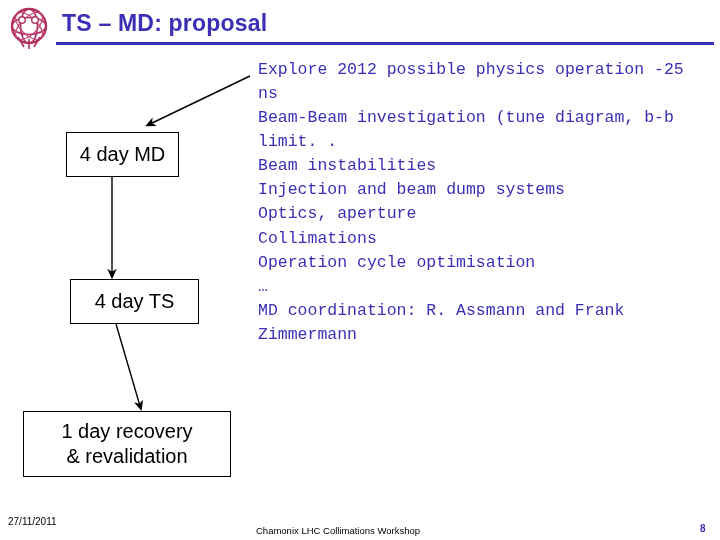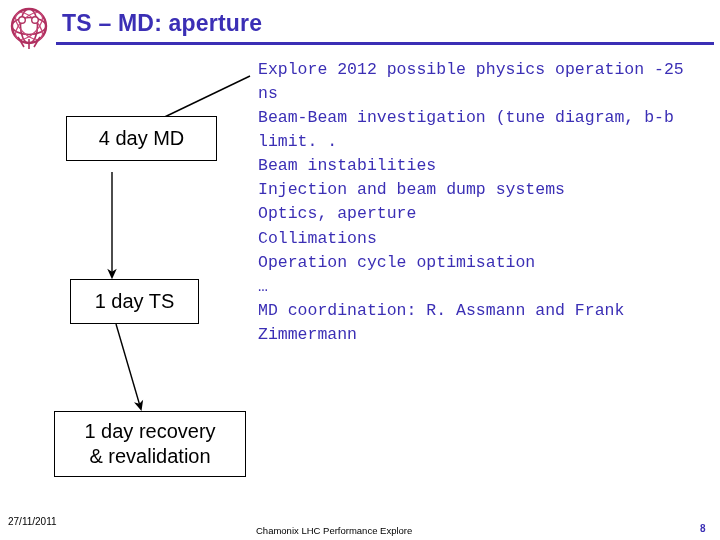--- a/index.html
+++ b/index.html
@@ -52,34 +52,34 @@
     color: #000000;
     text-align: center;
     line-height: 1.25;
     display: flex;
     align-items: center;
     justify-content: center;
     white-space: pre-line;
   }
   #box-md {
     left: 66px;
-    top: 116px;
-    width: 151px;
+    top: 132px;
+    width: 113px;
     height: 45px;
   }
   #box-ts {
     left: 70px;
     top: 279px;
     width: 129px;
     height: 45px;
   }
   #box-recovery {
-    left: 54px;
+    left: 23px;
     top: 411px;
-    width: 192px;
+    width: 208px;
     height: 66px;
   }
 
   
   .arrows {
     position: absolute;
     left: 0;
     top: 0;
     width: 720px;
     height: 540px;
@@ -134,48 +134,48 @@
       <ellipse cx="23" cy="20" rx="8.5" ry="17" fill="none" stroke="#b03060" stroke-width="1.6"></ellipse>
       <ellipse cx="23" cy="20" rx="17" ry="8.5" fill="none" stroke="#c84878" stroke-width="1.2" transform="rotate(45 23 20)"></ellipse>
       <ellipse cx="23" cy="20" rx="17" ry="8.5" fill="none" stroke="#c84878" stroke-width="1.2" transform="rotate(-45 23 20)"></ellipse>
       <circle cx="16" cy="14" r="3.3" fill="#ffffff" stroke="#b03060" stroke-width="1.4"></circle>
       <circle cx="29" cy="14" r="3.3" fill="#ffffff" stroke="#b03060" stroke-width="1.4"></circle>
       <path d="M12 31 L18 41 M23 33 L23 43 M34 31 L28 41" stroke="#b03060" stroke-width="1.6" fill="none"></path>
     </g>
   </svg>
 </div>
 
-<div class="slide-title">TS – MD: aperture</div>
+<div class="slide-title">TS – MD: proposal</div>
 <div class="title-rule"></div>
 
 <svg class="arrows" xmlns="http://www.w3.org/2000/svg">
   <defs>
     <marker id="ah" markerWidth="9" markerHeight="9" refX="4.2" refY="4.2" orient="auto">
       <path d="M0.5,0.8 L8,4.2 L0.5,7.6 L2.6,4.2 Z" fill="#000000"></path>
     </marker>
   </defs>
 
   <line x1="250" y1="76" x2="150" y2="124" stroke="#000000" stroke-width="1.4" marker-end="url(#ah)"></line>
 
   <line x1="112" y1="172" x2="112" y2="274" stroke="#000000" stroke-width="1.4" marker-end="url(#ah)"></line>
 
   <line x1="116" y1="324" x2="140" y2="406" stroke="#000000" stroke-width="1.4" marker-end="url(#ah)"></line>
 </svg>
 
 <div class="flow-box" id="box-md">4 day MD</div>
-<div class="flow-box" id="box-ts">1 day TS</div>
+<div class="flow-box" id="box-ts">4 day TS</div>
 <div class="flow-box" id="box-recovery">1 day recovery
 &amp; revalidation</div>
 
 <div class="body-text">Explore 2012 possible physics operation  -25 ns
 Beam-Beam investigation (tune diagram, b-b limit. .
 Beam instabilities
 Injection and beam dump systems
 Optics, aperture
 Collimations
 Operation cycle optimisation
 …
 MD coordination: R. Assmann and Frank
 Zimmermann</div>
 
 <div class="footer-date">27/11/2011</div>
-<div class="footer-center">Chamonix LHC Performance Explore</div>
+<div class="footer-center">Chamonix LHC Collimations Workshop</div>
 <div class="footer-page">8</div>
 
 </body></html>

